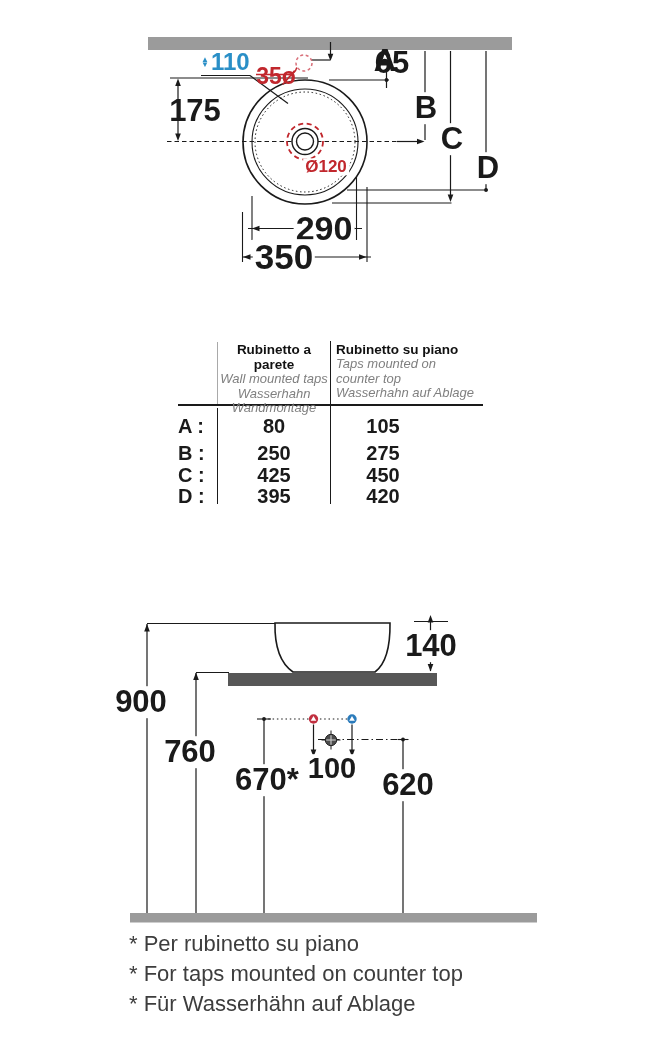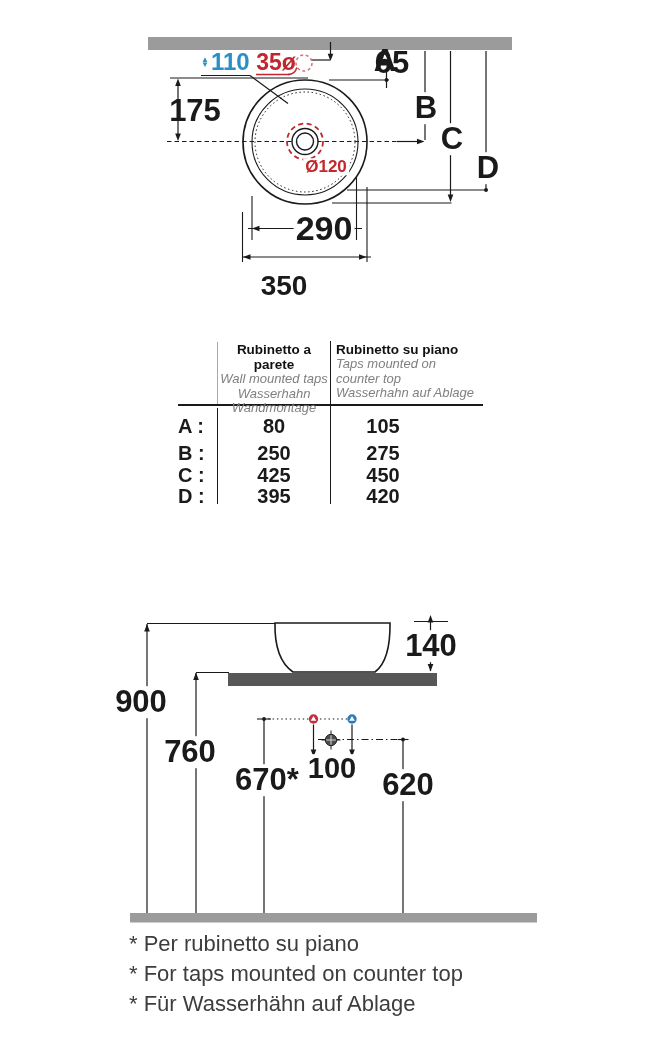--- a/index.html
+++ b/index.html
@@ -148,30 +148,30 @@
   </svg>
 
   <div class="dim110">
     <span class="updown">
       <span>▲</span>
       <span>▼</span>
     </span>
     <span>110</span>
   </div>
 
-  <div class="lbl red" style="left:276px;top:63px;font-size:23px;">35ø</div>
+  <div class="lbl red" style="left:276px;top:77px;font-size:23px;">35ø</div>
   <div class="lbl big" style="left:352px;top:63px;margin-left:40px;">65</div>
   <div class="lbl big" style="left:385px;top:61px;">A</div>
   <div class="lbl big mask" style="left:426px;top:108px;">B</div>
   <div class="lbl big mask" style="left:452px;top:139px;">C</div>
   <div class="lbl big mask" style="left:488px;top:168px;">D</div>
   <div class="lbl big" style="left:195px;top:111px;">175</div>
   <div class="lbl red mask" style="left:326px;top:167px;font-size:17px;">Ø120</div>
   <div class="lbl big mask" style="left:324px;top:228px;font-size:34px;">290</div>
-  <div class="lbl big mask" style="left:284px;top:257px;font-size:28px;margin-top:29px;">350</div>
+  <div class="lbl big mask" style="left:284px;top:257px;font-size:35px;">350</div>
 
   <div class="lbl big mask" style="left:431px;top:646px;">140</div>
   <div class="lbl big mask" style="left:141px;top:702px;">900</div>
   <div class="lbl big mask" style="left:190px;top:752px;">760</div>
   <div class="lbl big mask" style="left:267px;top:780px;">670*</div>
   <div class="lbl mask" style="left:332px;top:769px;font-size:29px;">100</div>
   <div class="lbl big mask" style="left:408px;top:785px;">620</div>
 
   <div id="spec-table">
     <div class="tline" style="left:39px;top:4px;width:1px;height:62px;background:#a9a9a9;"></div>

